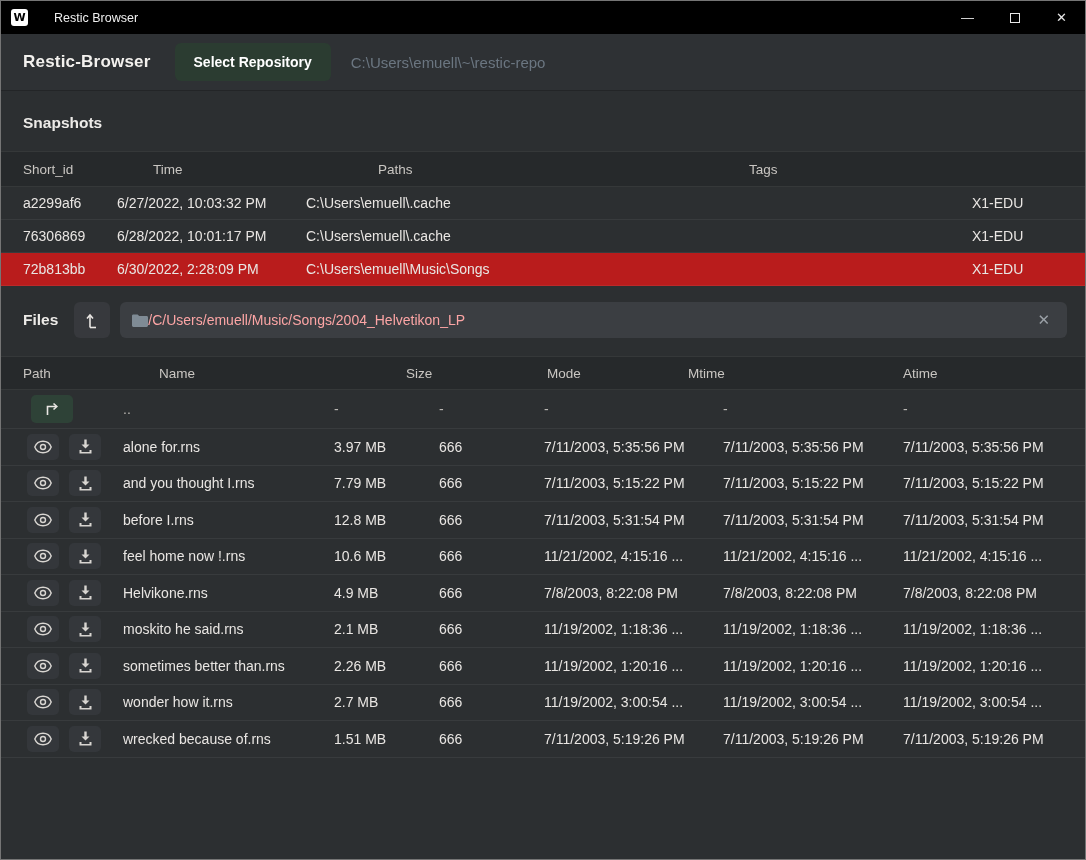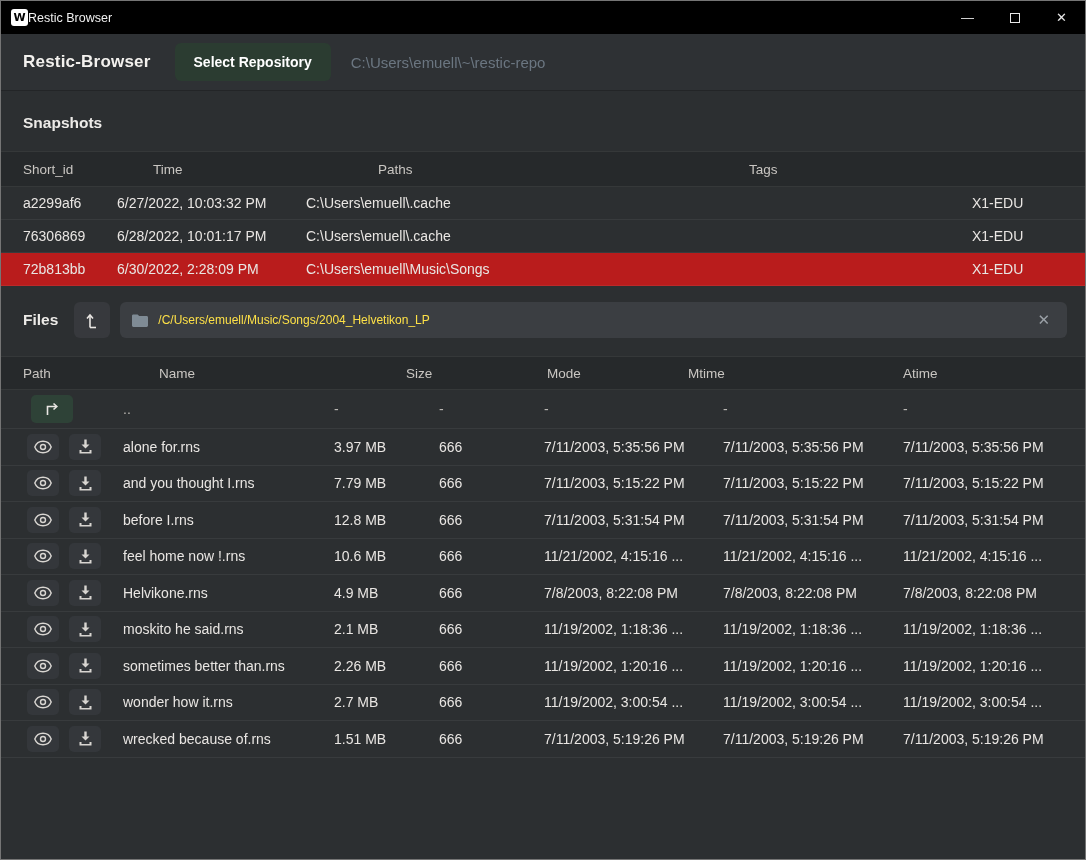--- a/index.html
+++ b/index.html
@@ -18,21 +18,21 @@
   .titlebar {
     height:33px; flex:0 0 33px; background:#000;
     display:flex; align-items:center; padding-left:10px;
   }
   .wails-logo {
     width:17px; height:17px; background:#fff; border-radius:3px;
     color:#000; font-weight:bold; font-size:11px;
     display:flex; align-items:center; justify-content:center;
     font-family:"DejaVu Sans", sans-serif;
   }
-  .titlebar-title { color:#f0f0f0; font-size:12.5px; margin-left:0; }
+  .titlebar-title { color:#f0f0f0; font-size:12.5px; margin-left:26px; }
   .window-controls { margin-left:auto; display:flex; height:100%; }
   .win-btn {
     width:47px; height:100%; display:flex; align-items:center; justify-content:center;
     color:#e8e8e8; font-size:13px; cursor:default;
   }
   .maximize-box { width:10px; height:10px; border:1px solid #e8e8e8; }
 
   
   .appheader {
     height:57px; flex:0 0 57px; background:#2e3134;
@@ -71,21 +71,21 @@
   .files-heading { font-size:15.5px; font-weight:bold; color:#edebe8; }
   .up-level-btn {
     width:36px; height:36px; margin-left:16px; background:#37393d; border:none;
     border-radius:6px; display:flex; align-items:center; justify-content:center; cursor:pointer;
   }
   .path-input {
     flex:1; height:36px; margin-left:10px; background:#3b3e42; border-radius:6px;
     display:flex; align-items:center; padding:0 8px 0 12px;
   }
   .folder-icon { display:flex; flex:0 0 auto; }
-  .path-text { color:#fde047; font-size:12px; margin-left:10px; flex:1; white-space:nowrap; overflow:hidden; }
+  .path-text { color:#fca5a5; font-size:14px; flex:1; white-space:nowrap; overflow:hidden; }
   .clear-btn {
     background:none; border:none; color:#9aa0a6; font-size:15px;
     padding:4px 9px; cursor:pointer; font-family:inherit;
   }
 
   
   .files-grid { display:grid; grid-template-columns:100px 211px 105px 105px 179px 180px 1fr; align-items:center; padding-left:22px; }
   .files-header { margin-top:16px; height:34px; }
   .file-row {
     height:36.5px; font-size:14px; color:#e9e6e3;

